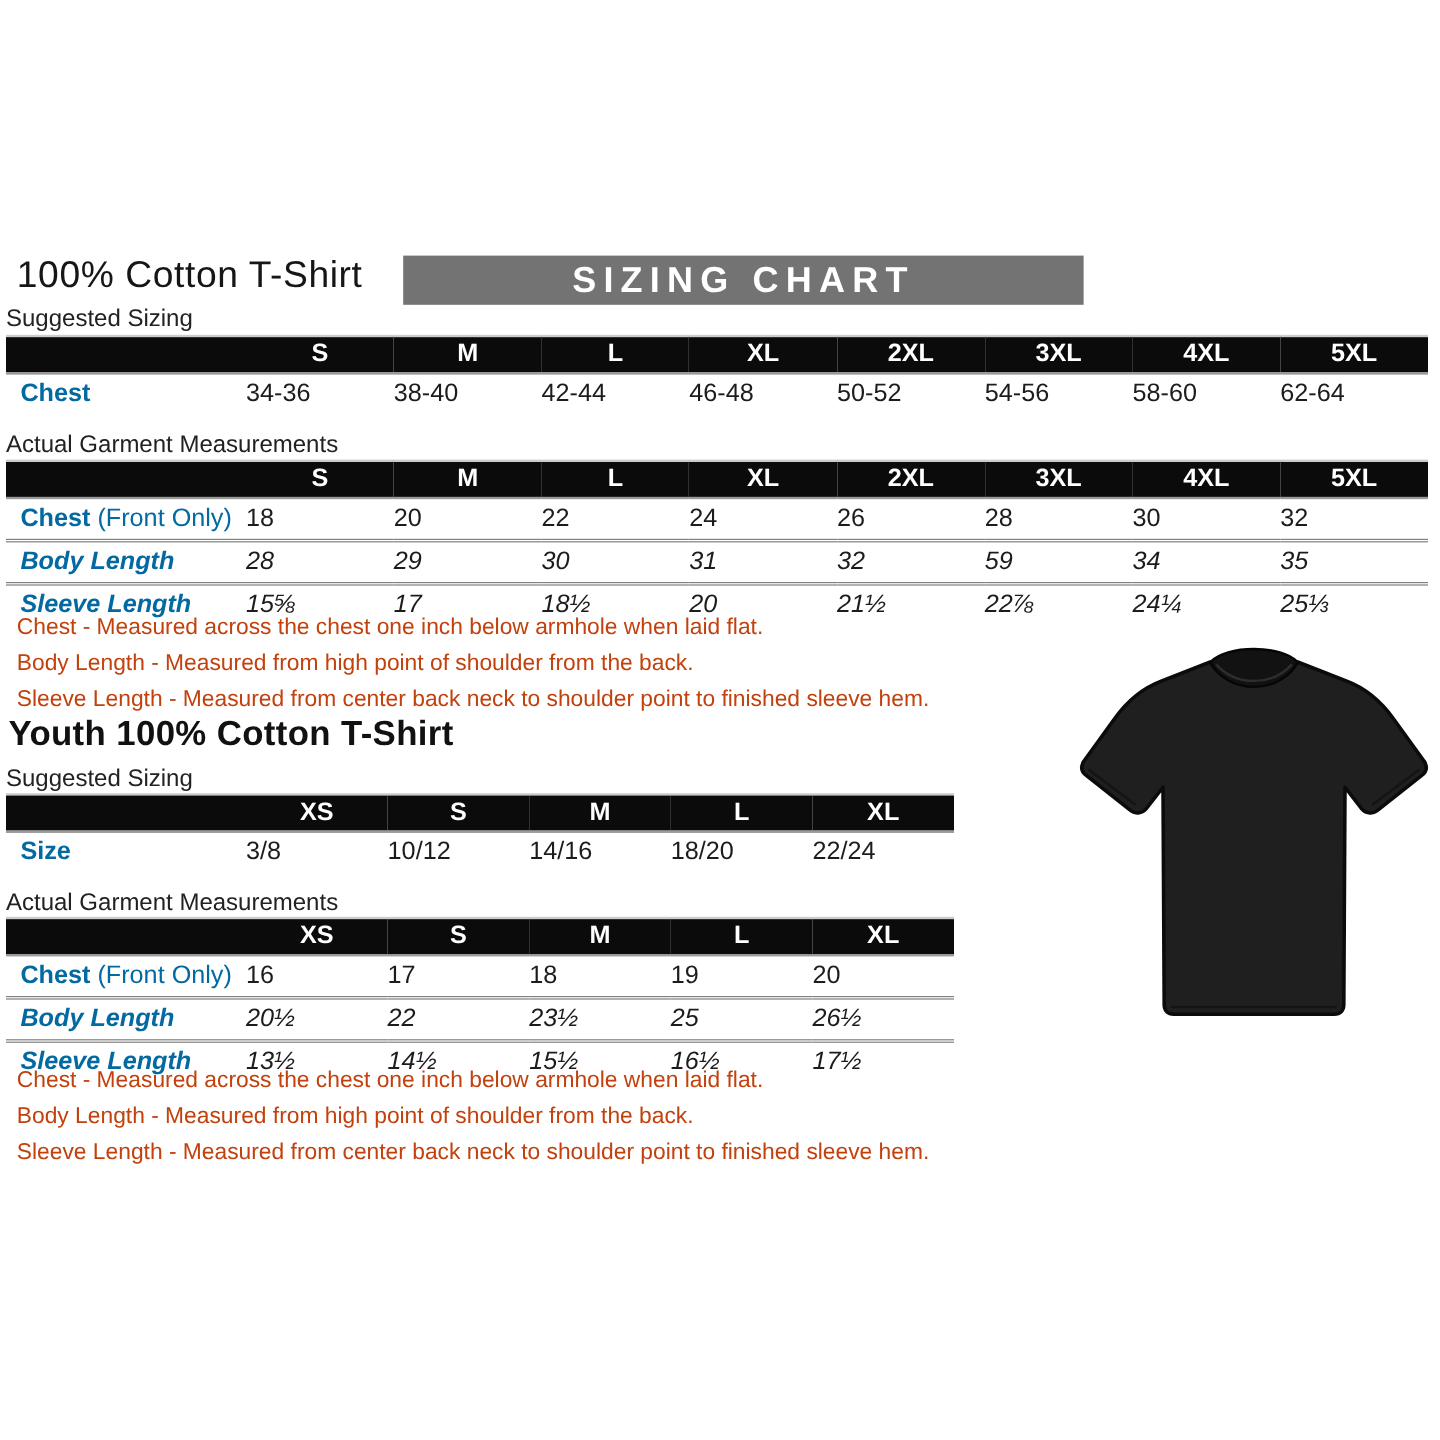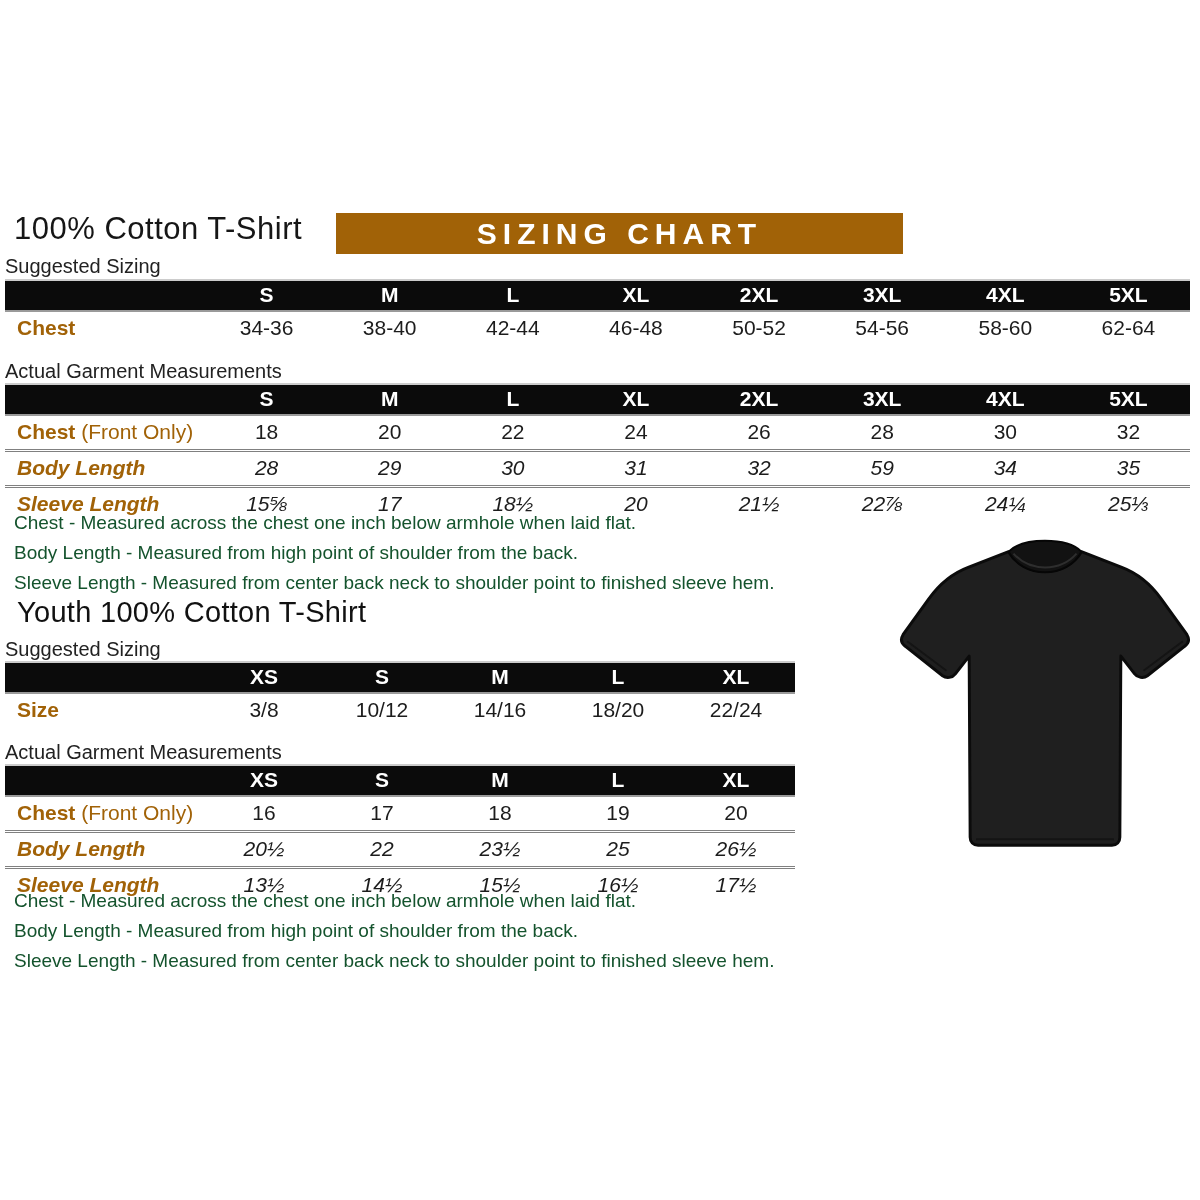--- a/index.html
+++ b/index.html
@@ -13,63 +13,63 @@
   }
   .abs { position: absolute; margin-top: 48px; }
 
   .page-title {
     left: 14px; top: 163px;
     font-size: 31px; font-weight: 400; color: #161616;
     letter-spacing: 0.5px;
   }
   .banner {
     left: 336px; top: 165px; width: 567px; height: 41px;
-    background: #a16207;
+    background: #737373;
     display: flex; align-items: center; justify-content: center;
   }
   .banner span {
     color: #ffffff; font-weight: 700; font-size: 30px; letter-spacing: 6px;
   }
   .section-label {
     font-size: 20px; color: #222222; font-weight: 400; text-align: center;
   }
   .youth-title {
-    left: 17px; top: 548px;
-    font-size: 29px; font-weight: 400; color: #111111;
+    left: 7px; top: 548px;
+    font-size: 29px; font-weight: 700; color: #111111;
     letter-spacing: 0.3px;
   }
 
   table.size-table {
     border-collapse: collapse;
     table-layout: fixed;
     border-top: 2px solid #cccccc;
   }
   table.size-table thead tr {
     background: #0b0b0b;
     border-bottom: 2px solid #9a9a9a;
   }
   table.size-table thead th {
     color: #ffffff; font-weight: 700; font-size: 21px;
     padding: 2px 0 3px 0; text-align: center;
   }
   table.size-table thead th.corner { text-align: left; }
   table.size-table tbody tr + tr { border-top: 3px double #808080; font-style: italic; }
   table.size-table tbody th {
     text-align: left; font-size: 21px; font-weight: 700;
-    padding: 4px 0 5px 12px; color: #a16207; white-space: nowrap;
+    padding: 4px 0 5px 12px; color: #0369a1; white-space: nowrap;
   }
   table.size-table tbody th .suffix { font-weight: 400; }
   table.size-table tbody td {
-    text-align: center; font-size: 21px; font-weight: 400;
+    font-size: 21px; font-weight: 400;
     padding: 4px 0 5px 0; color: #1c1c1c;
   }
   .col-label { width: 200px; }
 
   .notes div {
-    font-size: 19px; line-height: 30px; color: #14532d;
+    font-size: 19px; line-height: 30px; color: #c2410c;
   }
 
   .tshirt-wrap { left: 895px; top: 482px; width: 300px; height: 325px; }
 </style>
 </head>
 <body>
 
 <div class="abs page-title">100% Cotton T-Shirt</div>
 
 <div class="abs banner">

